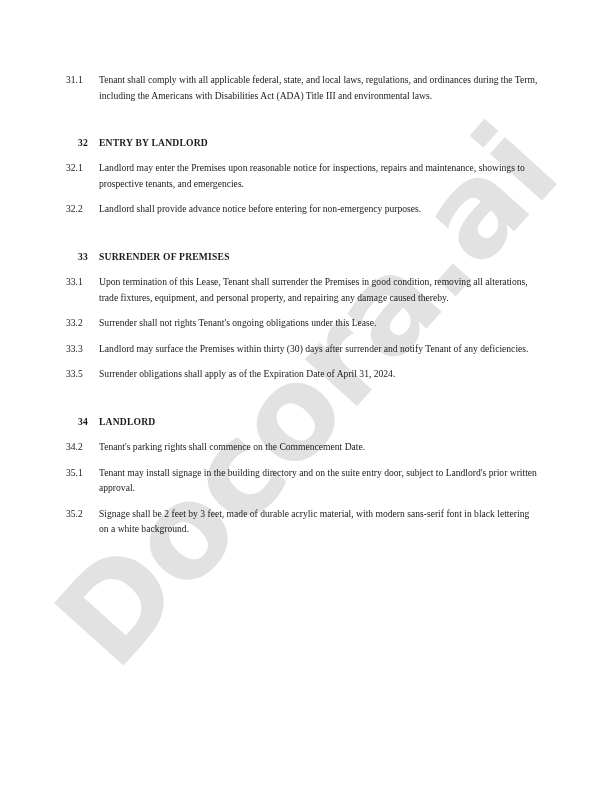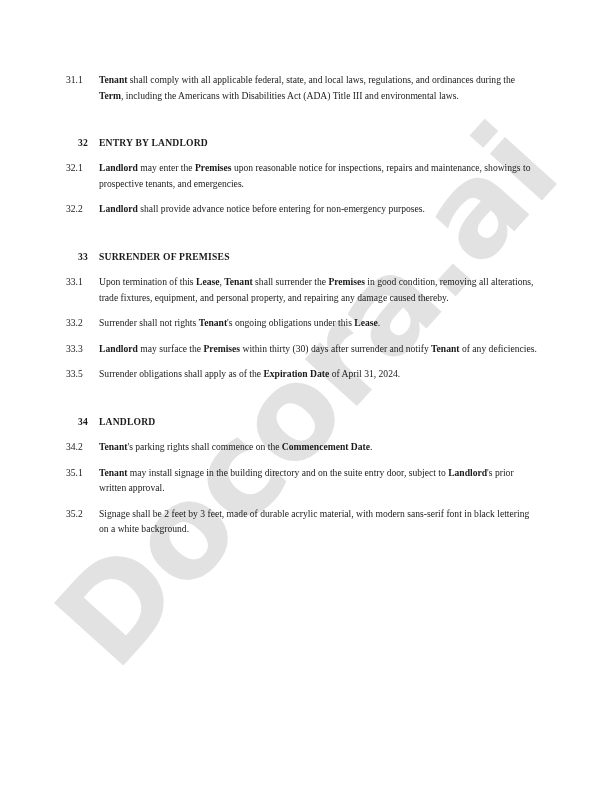--- a/index.html
+++ b/index.html
@@ -85,21 +85,21 @@
     text-align: left;
     white-space: nowrap;
   }
   .clause .cl-body {
     flex: 1 1 auto;
     font-size: 9.6px;
     line-height: 15.6px;
     text-align: left;
   }
   .clause .cl-body b {
-    font-weight: 700;
+    font-weight: 400;
   }
   .first-clause {
     margin-top: 0;
   }
 </style>
 </head>
 <body>
 
 <div class="page">
 

